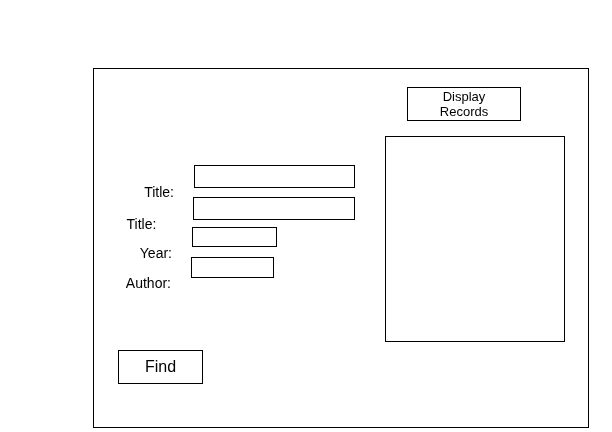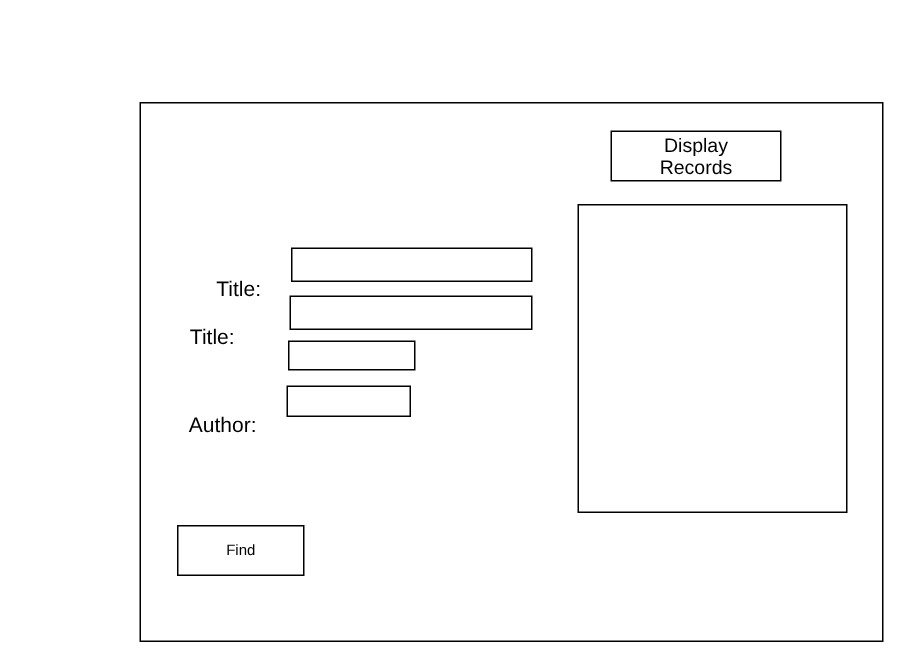--- a/index.html
+++ b/index.html
@@ -23,21 +23,21 @@
     background: #ffffff;
   }
   .btn {
     position: absolute;
     display: flex;
     align-items: center;
     justify-content: center;
     border: 1.5px solid #000000;
     background: #ffffff;
     font-family: "Liberation Sans", sans-serif;
-    font-size: 10px;
+    font-size: 16px;
     color: #000000;
     cursor: pointer;
   }
   .btn-display { left: 313px; top: 18px; width: 114px; height: 32px; font-size: 13px; }
   .btn-find   { left: 24px;  top: 281px; width: 85px; height: 29px; }
   .btn-update { left: 134px; top: 284px; width: 84px; height: 30px; }
   .records-listbox {
     position: absolute;
     left: 291px; top: 67px;
     width: 180px; height: 206px;
@@ -79,20 +79,21 @@
     <button class="btn btn-display">Display Records</button>
 
     <div class="records-listbox" role="listbox"></div>
 
     <label class="field-label label-author">Title:</label>
     <input type="text" class="field-input input-author" value="" style="">
 
     <label class="field-label label-title">Title:</label>
     <input type="text" class="field-input input-title" value="" style="">
 
+    <label class="field-label label-year">Year:</label>
     <input type="text" class="field-input input-year" value="" style="">
 
     <label class="field-label label-price">Author:</label>
     <input type="text" class="field-input input-price" value="" style="">
 
     <button class="btn btn-find">Find</button>
 
 
   </div>
 </div>

